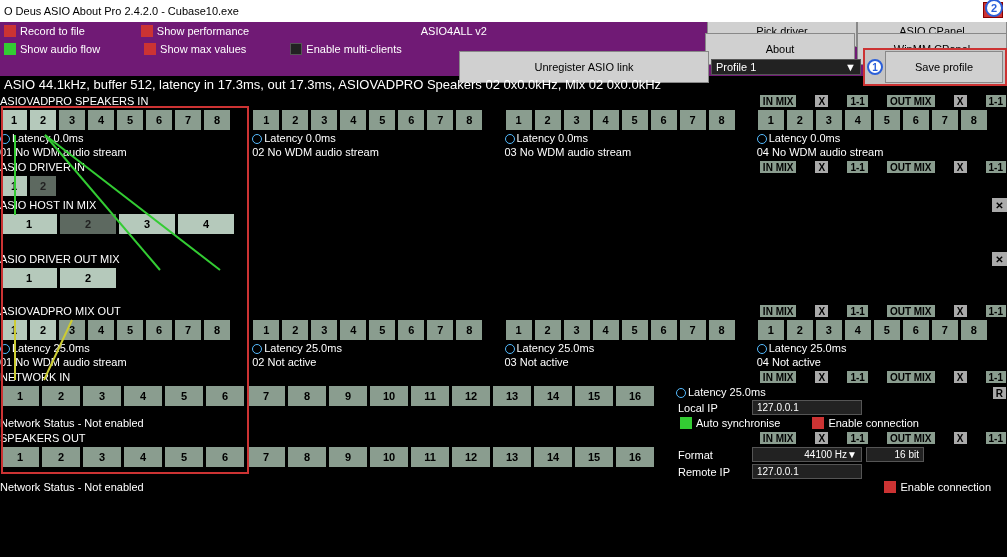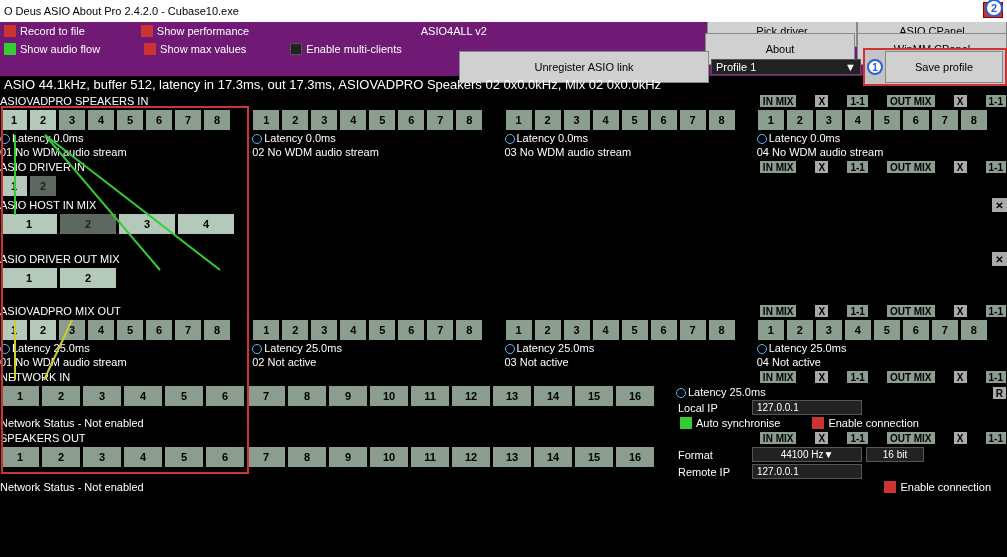--- a/index.html
+++ b/index.html
@@ -30,21 +30,21 @@
 .ch{width:28px;height:22px;background:#8a9d8f;color:#000;border:1px solid #000;display:flex;align-items:center;justify-content:center;font-size:11px;font-weight:bold}
 .ch.lit{background:#b5c9bb}
 .ch.dark{background:#5d6960;color:#222}
 .ch.wide{width:40px}
 .chinfo{color:#fff;font-size:11px;padding:1px 0}
 .clock{width:10px;height:10px;border:1px solid #5bf;border-radius:50%;display:inline-block;margin-right:2px;position:relative;vertical-align:middle}
 .red-outline{border:2px solid #c33;position:absolute;z-index:5;pointer-events:none}
 .netrow{display:flex;align-items:center;gap:4px;background:#000;padding:1px 2px}
 .netlbl{min-width:70px}
 .netval{background:#222;color:#fff;border:1px solid #555;padding:0 4px;min-width:110px;height:15px;display:flex;align-items:center;font-size:10px}
-.netval.sel{justify-content:center}
+.netval.sel{justify-content:flex-end}
 svg.lines{position:absolute;pointer-events:none;z-index:3}
 </style>
 </head>
 <body>
 
 <div class="red-outline" style="left:1px;top:106px;width:248px;height:368px"></div>
 
 <div class="titlebar">
   <span>O Deus ASIO About Pro 2.4.2.0 - Cubase10.exe</span>
   <div class="curved-two">2</div>

